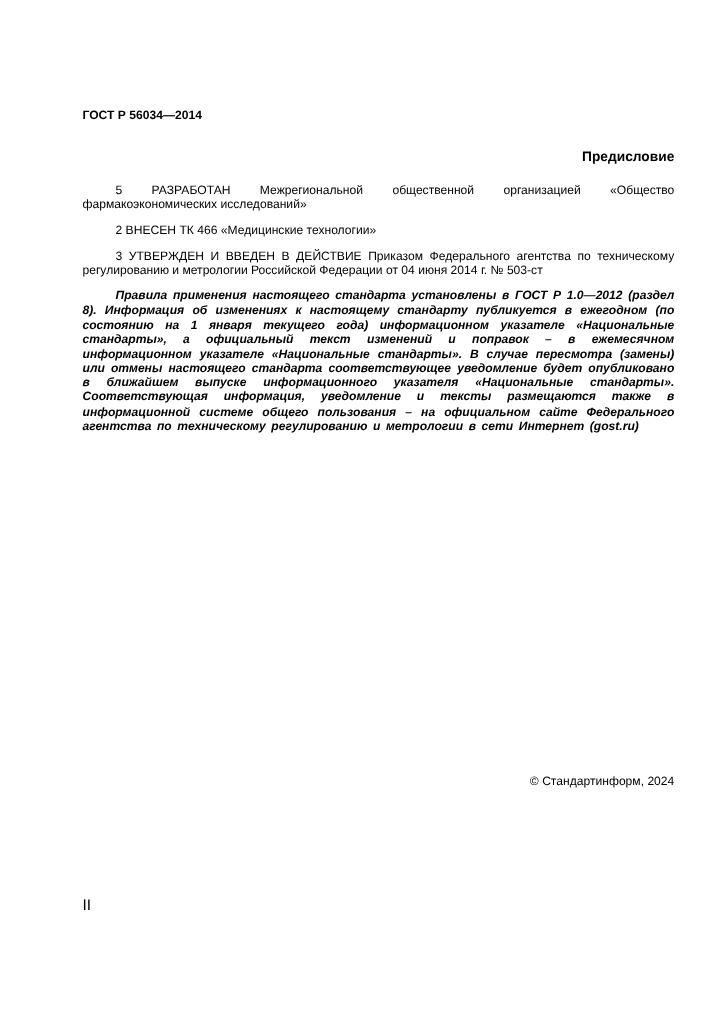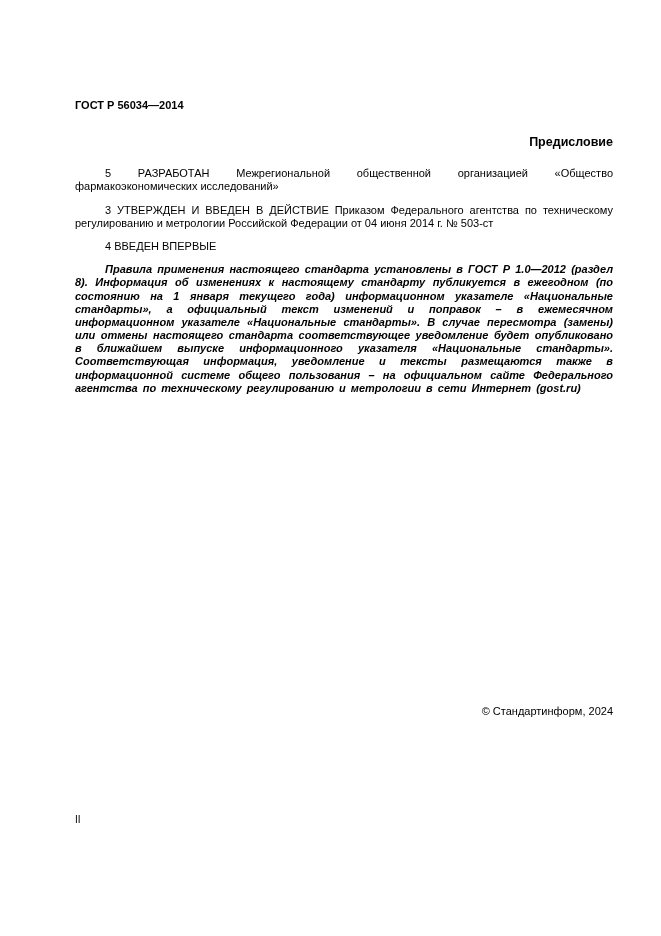--- a/index.html
+++ b/index.html
@@ -60,40 +60,40 @@
     top: 733px;
     left: 75px;
     right: 48px;
     text-align: justify;
     text-indent: 30px;
   }
   .page-number {
     position: absolute;
     top: 814px;
     left: 75px;
-    font-size: 10px;
+    font-size: 14px;
   }
 </style>
 </head>
 <body>
 
 <div class="page">
 
   <div class="content">
 
     <div class="doc-header">ГОСТ Р 56034—2014</div>
 
     <div class="doc-title">Предисловие</div>
 
     <p class="para">5 РАЗРАБОТАН Межрегиональной общественной организацией «Общество фармакоэкономических исследований»</p>
 
+    <p class="para">2 ВНЕСЕН  ТК 466 «Медицинские технологии»</p>
 
     <p class="para">3 УТВЕРЖДЕН И ВВЕДЕН В ДЕЙСТВИЕ Приказом Федерального агентства по техническому регулированию и метрологии Российской Федерации от 04 июня 2014 г. № 503-ст</p>
 
-    <p class="para">4 ВВЕДЕН ВПЕРВЫЕ</p>
 
     <p class="note">Правила применения настоящего стандарта установлены в ГОСТ Р 1.0—2012 (раздел 8). Информация об изменениях к настоящему стандарту публикуется в ежегодном (по состоянию на 1 января текущего года) информационном указателе «Национальные стандарты», а официальный текст изменений и поправок – в ежемесячном информационном указателе «Национальные стандарты». В случае пересмотра (замены) или отмены настоящего стандарта соответствующее уведомление будет опубликовано в ближайшем выпуске информационного указателя «Национальные стандарты». Соответствующая информация, уведомление и тексты размещаются также в информационной системе общего пользования – на официальном сайте Федерального агентства по техническому регулированию и метрологии в сети Интернет (gost.ru)</p>
 
   </div>
 
   <div class="copyright">© Стандартинформ, 2024</div>
 
 
   <div class="page-number">II</div>
 

